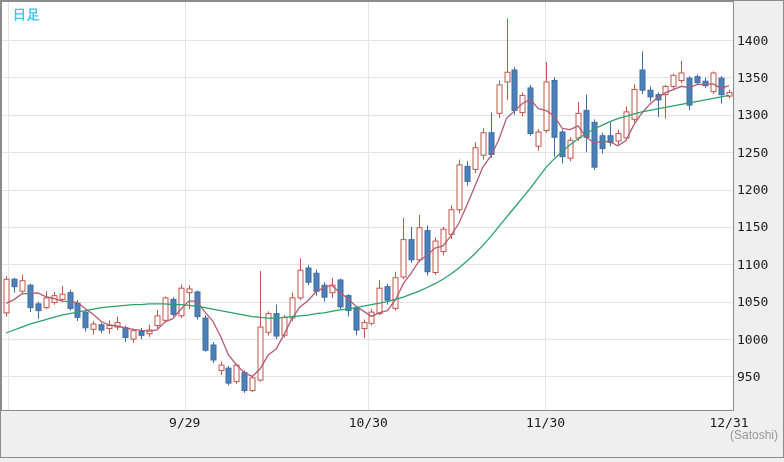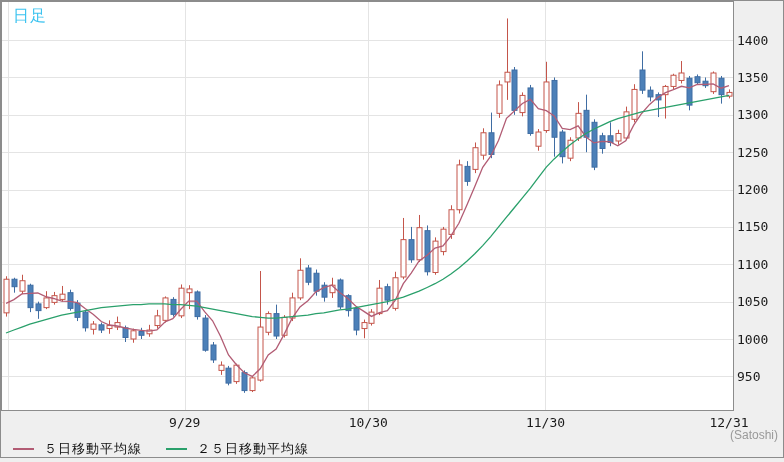--- a/index.html
+++ b/index.html
@@ -1,21 +1,21 @@
 <!DOCTYPE html>
 <html><head>
 <meta charset="utf-8">
 <style>
   html,body{margin:0;padding:0;background:#fff;}
   #stage{position:relative;width:784px;height:462px;background:#efefef;
          font-family:"Liberation Sans","DejaVu Sans",sans-serif;overflow:hidden;
          border:0;}
   #chart-svg{position:absolute;left:0;top:0;}
   .overlay{position:absolute;white-space:nowrap;}
-  #chart-title{left:13px;top:6px;font-size:16px;letter-spacing:1px;font-weight:normal;}
+  #chart-title{left:13px;top:6px;font-size:13px;letter-spacing:1px;font-weight:bold;}
   #watermark{right:6px;top:428px;font-size:12px;color:#999;}
   #legend{left:13px;top:440px;display:flex;align-items:center;font-size:13px;color:#111;}
   .dash{display:inline-block;width:21px;height:2px;margin-right:10px;}
   .llabel{margin-right:24px;letter-spacing:1px;}
 </style>
 </head>
 <body>
 
 <div id="stage">
   <svg id="chart-svg" width="784" height="462" viewBox="0 0 784 462">
@@ -246,19 +246,13 @@
       </g>
       <g stroke="#8c8c8c" stroke-width="1">
         <line x1="0" y1="0.5" x2="784" y2="0.5"></line>
         <line x1="0.5" y1="0" x2="0.5" y2="457"></line>
         <line x1="0" y1="457.5" x2="784" y2="457.5"></line>
         <line x1="783.5" y1="0" x2="783.5" y2="457"></line>
       </g>
     </svg>
   <div class="overlay" id="chart-title" style="color: rgb(60, 195, 240);">日足</div>
   <div class="overlay" id="watermark">(Satoshi)</div>
-  <div class="overlay" id="legend">
-    <span class="dash" style="background: rgb(178, 92, 116);"></span>
-    <span class="llabel">５日移動平均線</span>
-    <span class="dash" style="background: rgb(42, 160, 107);"></span>
-    <span class="llabel">２５日移動平均線</span>
-  </div>
 </div>
 
 </body></html>

